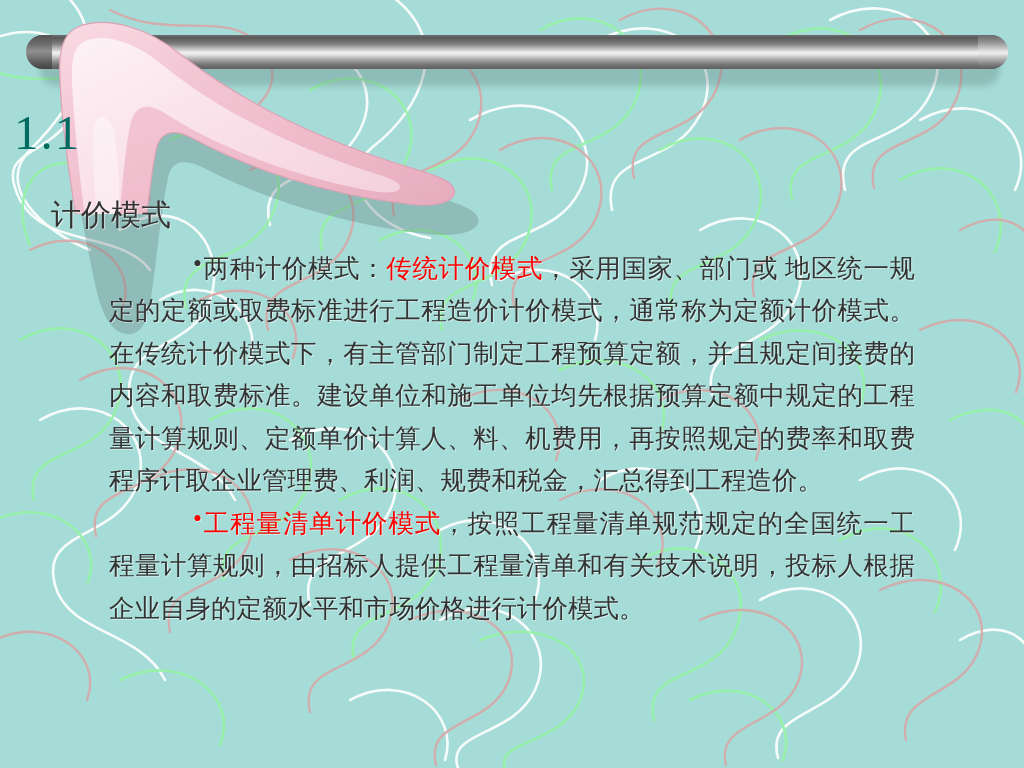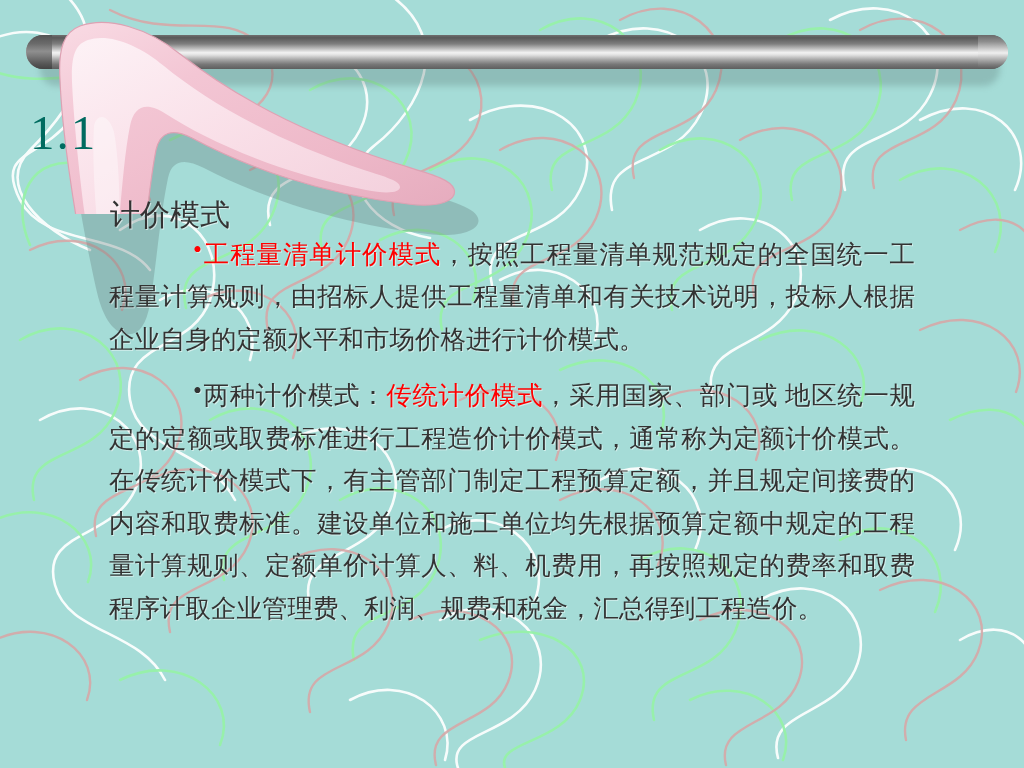--- a/index.html
+++ b/index.html
@@ -113,21 +113,21 @@
     width: 1024px;
     height: 74px;
     display: flex;
     align-items: baseline;
   }
   #title-number {
     font-family: "Liberation Serif", serif;
     font-size: 49px;
     color: #006b60;
     letter-spacing: 2px;
-    margin-left: 30px;
+    margin-left: 14px;
     line-height: 1;
     position: relative;
     top: -2px;
   }
   #title-text {
     font-family: "DejaVu Sans", sans-serif;
     font-size: 52px;
     font-weight: bold;
     color: #006b60;
     letter-spacing: 1px;
@@ -141,21 +141,21 @@
     position: absolute;
     left: 0;
     top: 196px;
     width: 1024px;
   }
 
   .subhead {
     font-family: "Liberation Serif", serif;
     font-size: 30px;
     color: #333333;
-    margin-left: 110px;
+    margin-left: 51px;
     line-height: 1.25;
     text-shadow: 1px 1px 0 rgba(255,255,255,0.55);
     white-space: nowrap;
   }
 
   .para {
     font-family: "Liberation Serif", serif;
     font-size: 25.5px;
     color: #333333;
     line-height: 42.5px;
@@ -334,18 +334,18 @@
   </svg>
 
   <div id="title-row">
     <span id="title-number">1.1</span>
   </div>
 
   <div id="body-block">
 
     <div class="subhead">计价模式</div>
 
+    <p class="para" id="para-1"><span class="bullet-dot dk">•</span><span class="dk">两种计价模式：</span><span class="red">传统计价模式</span><span class="dk">，采用国家、部门或 地区统一规定的定额或取费标准进行工程造价计价模式，通常称为定额计价模式。在传统计价模式下，有主管部门制定工程预算定额，并且规定间接费的内容和取费标准。建设单位和施工单位均先根据预算定额中规定的工程量计算规则、定额单价计算人、料、机费用，再按照规定的费率和取费程序计取企业管理费、利润、规费和税金，汇总得到工程造价。</span></p>
+
     <p class="para" id="para-2"><span class="bullet-dot red">•</span><span class="red">工程量清单计价模式</span><span class="dk">，按照工程量清单规范规定的全国统一工程量计算规则，由招标人提供工程量清单和有关技术说明，投标人根据企业自身的定额水平和市场价格进行计价模式。</span></p>
-
-    <p class="para" id="para-1"><span class="bullet-dot dk">•</span><span class="dk">两种计价模式：</span><span class="red">传统计价模式</span><span class="dk">，采用国家、部门或 地区统一规定的定额或取费标准进行工程造价计价模式，通常称为定额计价模式。在传统计价模式下，有主管部门制定工程预算定额，并且规定间接费的内容和取费标准。建设单位和施工单位均先根据预算定额中规定的工程量计算规则、定额单价计算人、料、机费用，再按照规定的费率和取费程序计取企业管理费、利润、规费和税金，汇总得到工程造价。</span></p>
 
   </div>
 </div>
 
 </body></html>

